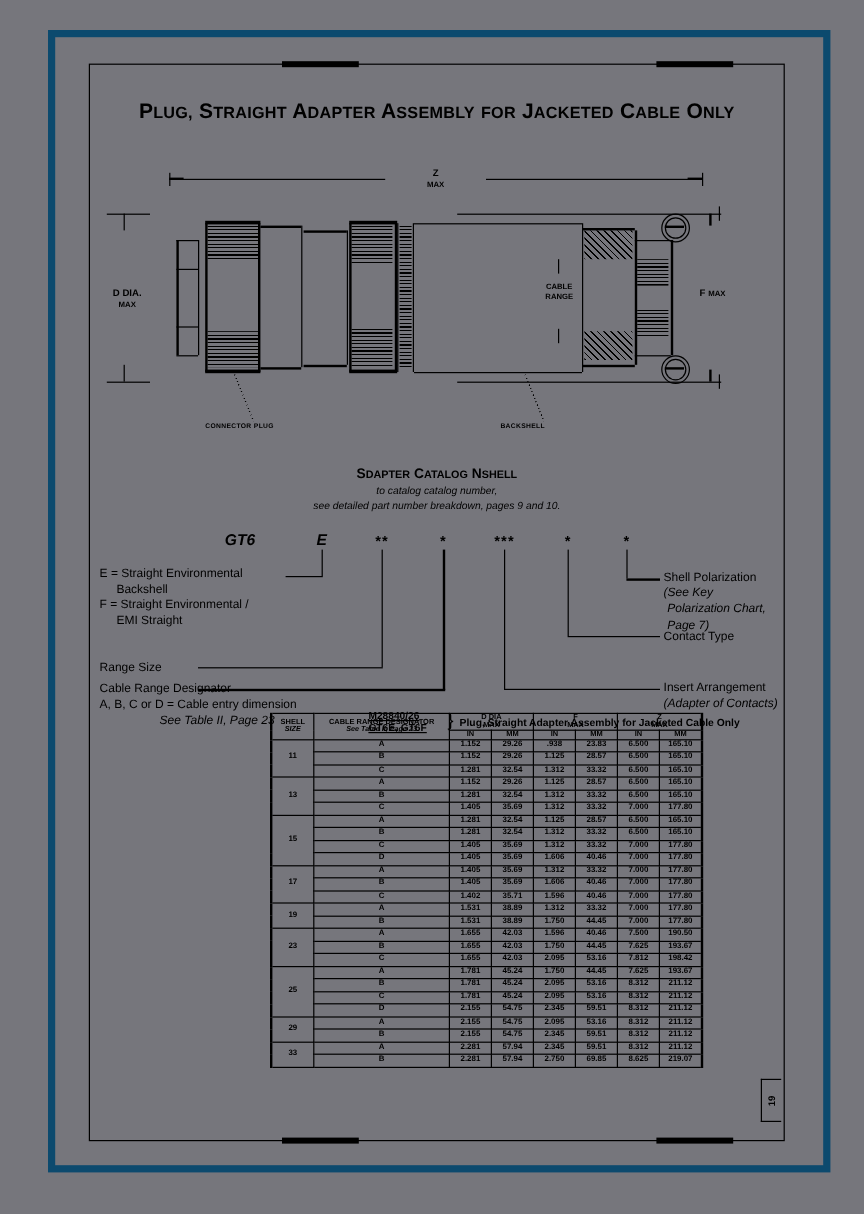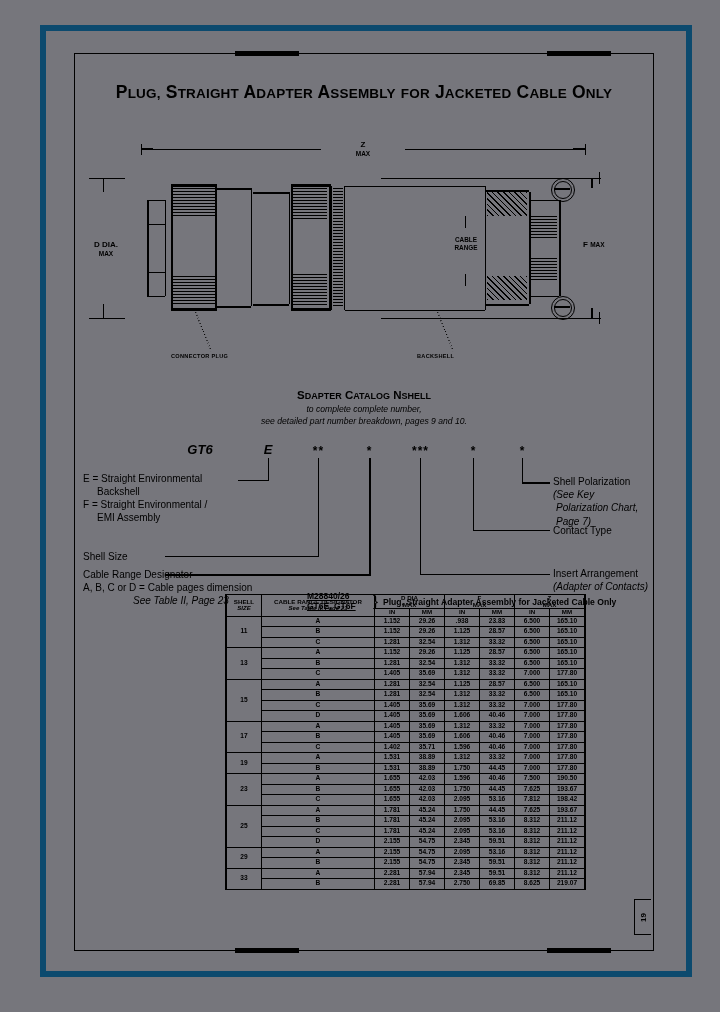--- a/index.html
+++ b/index.html
@@ -237,21 +237,21 @@
       <div class="dotline" style="left:352px;top:196px;height:42px;transform:rotate(-22deg);transform-origin:top;"></div>
       <div class="leadlabel" style="left:332px;top:237px;">BACKSHELL</div>
     </div>
 
     <div class="scn-title">
       <span class="">S</span><span class="sc">DAPTER</span>
       <span class="">C</span><span class="sc">ATALOG</span>
       <span class="">N</span><span class="sc">SHELL</span>
     </div>
     <div class="scn-sub">
-      <span>to complete complete number,</span><br>
+      <span>to catalog catalog number,</span><br>
       <span>see detailed part number breakdown, pages 9 and 10.</span>
     </div>
 
     <div class="codeRow">
       <span class="code" style="left:125px;">GT6</span>
       <span class="code" style="left:193px;">E</span>
       <span class="code star" style="left:243px;top:2px;">**</span>
       <span class="code star" style="left:294px;top:2px;">*</span>
       <span class="code star" style="left:345px;top:2px;">***</span>
       <span class="code star" style="left:398px;top:2px;">*</span>
@@ -275,28 +275,28 @@
 
     <div class="ln v1" style="position:absolute;left:447px;top:404px;height:24px;"></div>
     <div class="ln h2" style="position:absolute;left:447px;top:428px;width:28px;"></div>
 
     <div class="calloutL" style="left:8px;top:418px;">
       <span>E = Straight Environmental</span><br>
       <span style="margin-left:14px;">Backshell</span>
     </div>
     <div class="calloutL" style="left:8px;top:444px;">
       <span>F = Straight Environmental /</span><br>
-      <span style="margin-left:14px;">EMI Assembly</span>
+      <span style="margin-left:14px;">EMI Straight</span>
     </div>
     <div class="calloutL" style="left:8px;top:496px;">
-      <span>Shell Size</span>
+      <span>Range Size</span>
     </div>
     <div class="calloutL" style="left:8px;top:514px;">
       <span>Cable Range Designator</span><br>
-      <span>A, B, C or D = Cable pages dimension</span><br>
+      <span>A, B, C or D = Cable entry dimension</span><br>
       <span class="it" style="margin-left:50px;">See Table II, Page 23</span>
     </div>
 
     <div class="calloutR" style="left:478px;top:421px;">
       <span>Shell Polarization</span><br>
       <span class="it">(See Key</span><br>
       <span class="it" style="margin-left:3px;">Polarization Chart,</span><br>
       <span class="it" style="margin-left:3px;">Page 7)</span>
     </div>
     <div class="calloutR" style="left:478px;top:470px;">

